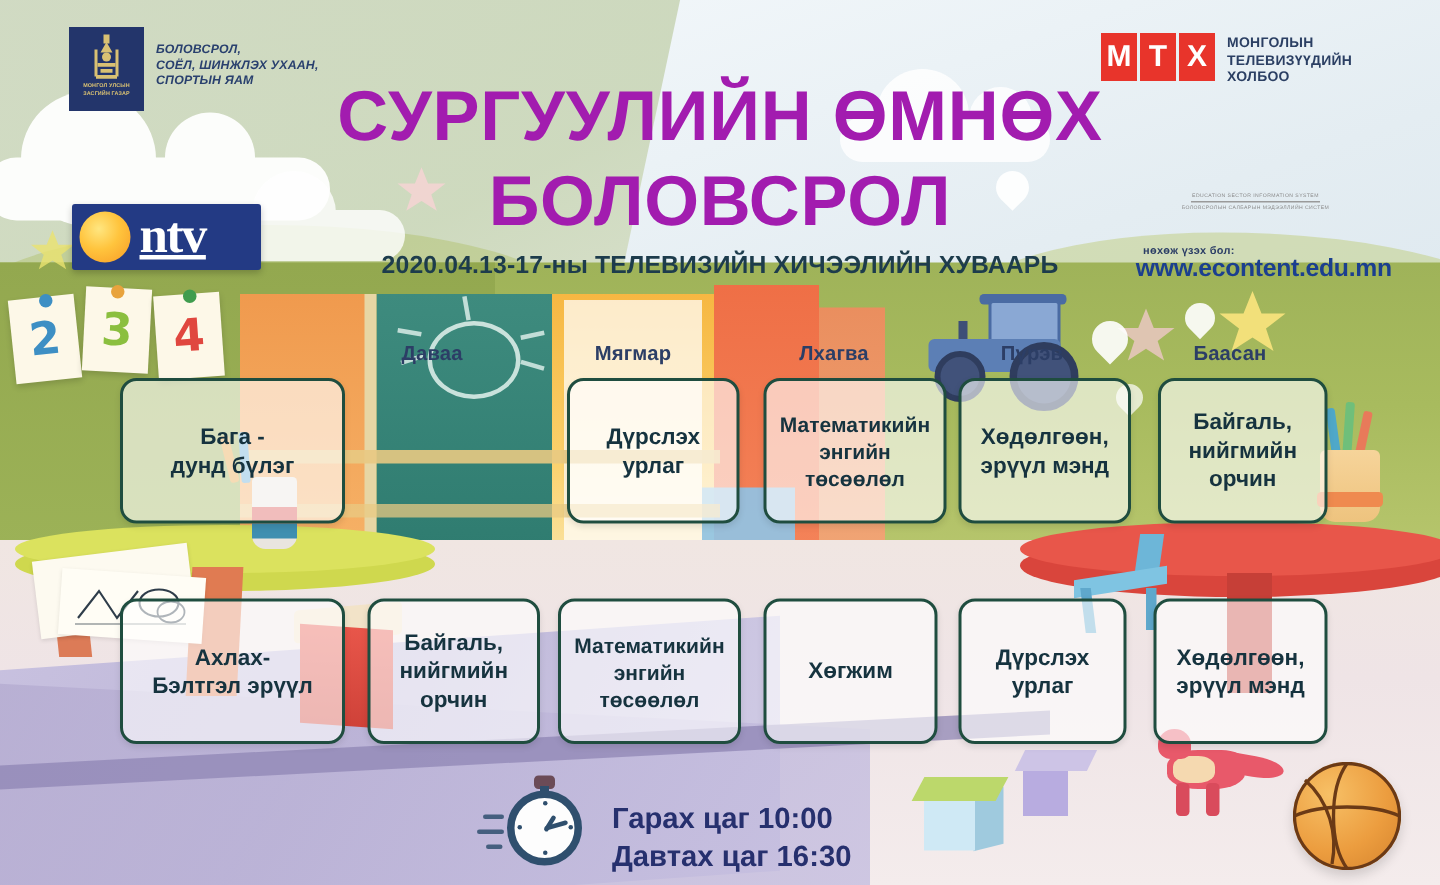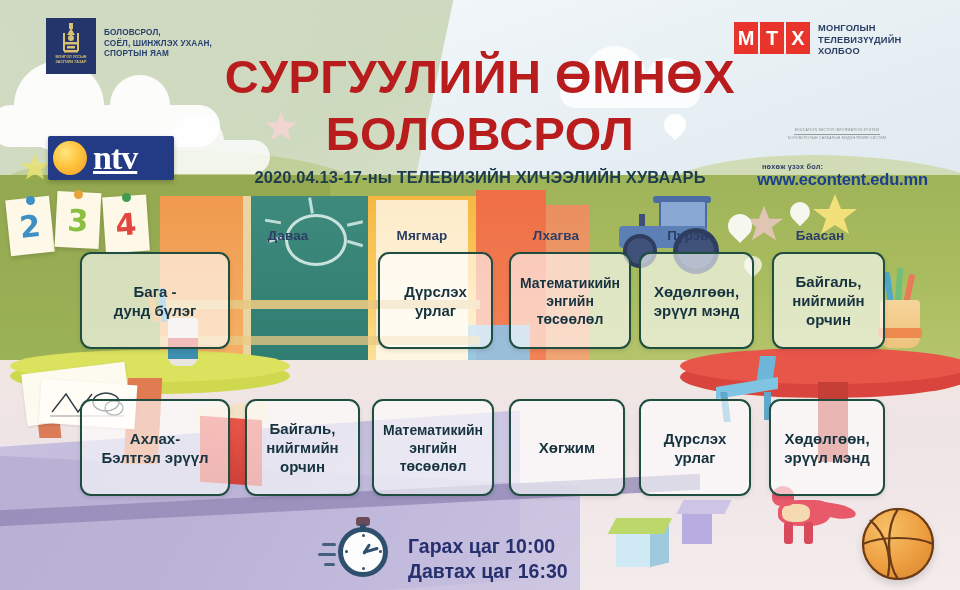--- a/index.html
+++ b/index.html
@@ -263,21 +263,21 @@
     display:flex;flex-direction:column;align-items:center;justify-content:flex-start;
     padding-top:3px;box-sizing:border-box;
   }
   .min-soy{width:22px;height:34px;}
   .min-emblem-txt{
     color:#d9c173;font-size:3.6px;line-height:4.6px;font-weight:bold;
     text-align:center;letter-spacing:.1px;width:100%;
   }
   .min-text{
     color:#29406e;font-size:8.2px;line-height:10.5px;font-weight:bold;
-    letter-spacing:.15px;padding-top:10px;white-space:pre-line;
+    letter-spacing:.15px;padding-top:10px;white-space:pre-line;font-style:italic;
   }
 
   
   .ntv{
     position:absolute;left:48px;top:136px;width:126px;height:44px;
     background:#233a84;border-radius:2px;display:flex;align-items:center;
     box-shadow:0 2px 5px rgba(0,0,0,.22);
   }
   .ntv-sun{
     width:34px;height:34px;border-radius:50%;margin-left:5px;flex:none;
@@ -317,21 +317,21 @@
     font-size:7.3px;font-weight:bold;color:#2c3e66;letter-spacing:.2px;
   }
   .econtent-url{
     position:absolute;left:740px;top:170px;width:205px;text-align:center;
     font-size:16.5px;font-weight:bold;color:#1b3f8f;letter-spacing:-.2px;
   }
 
   
   .title{
     position:absolute;left:0;top:48px;width:960px;text-align:center;
-    font-size:47px;font-weight:bold;color:#b91c1c;letter-spacing:.5px;
+    font-size:47px;font-weight:bold;color:#a21caf;letter-spacing:.5px;
     line-height:57px;white-space:pre-line;
   }
   .subtitle{
     position:absolute;left:0;top:168px;width:960px;text-align:center;
     font-size:16.5px;font-weight:bold;color:#1d3c4c;letter-spacing:.1px;
   }
 
   
   .day{
     position:absolute;font-size:13.5px;font-weight:bold;color:#2c3e66;

